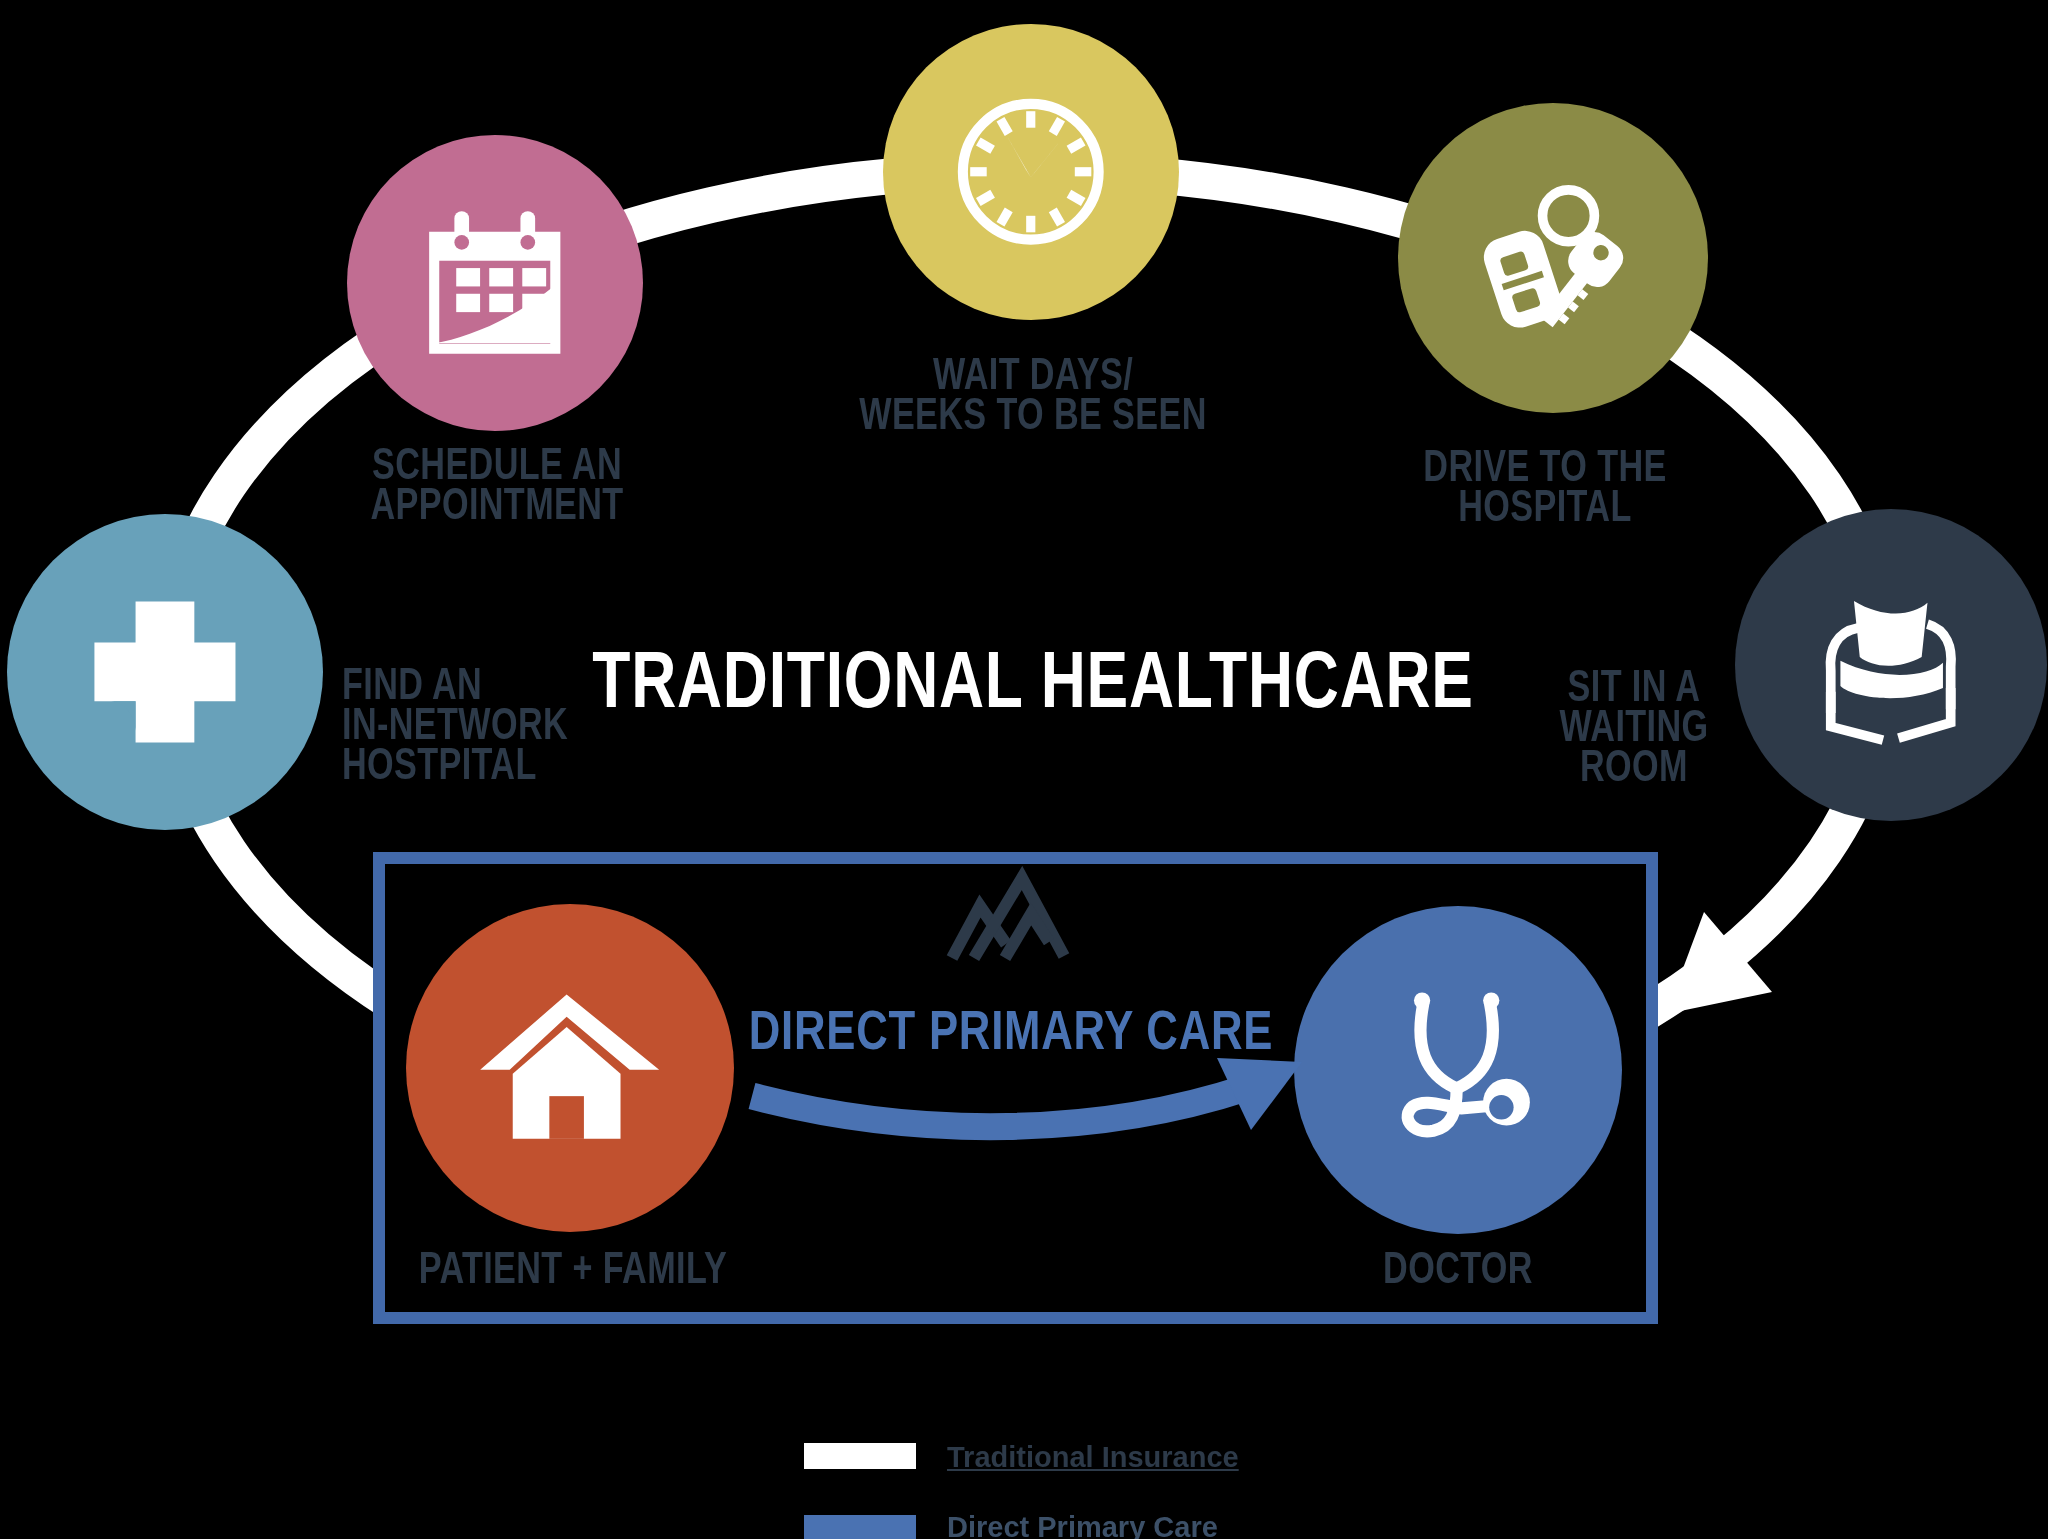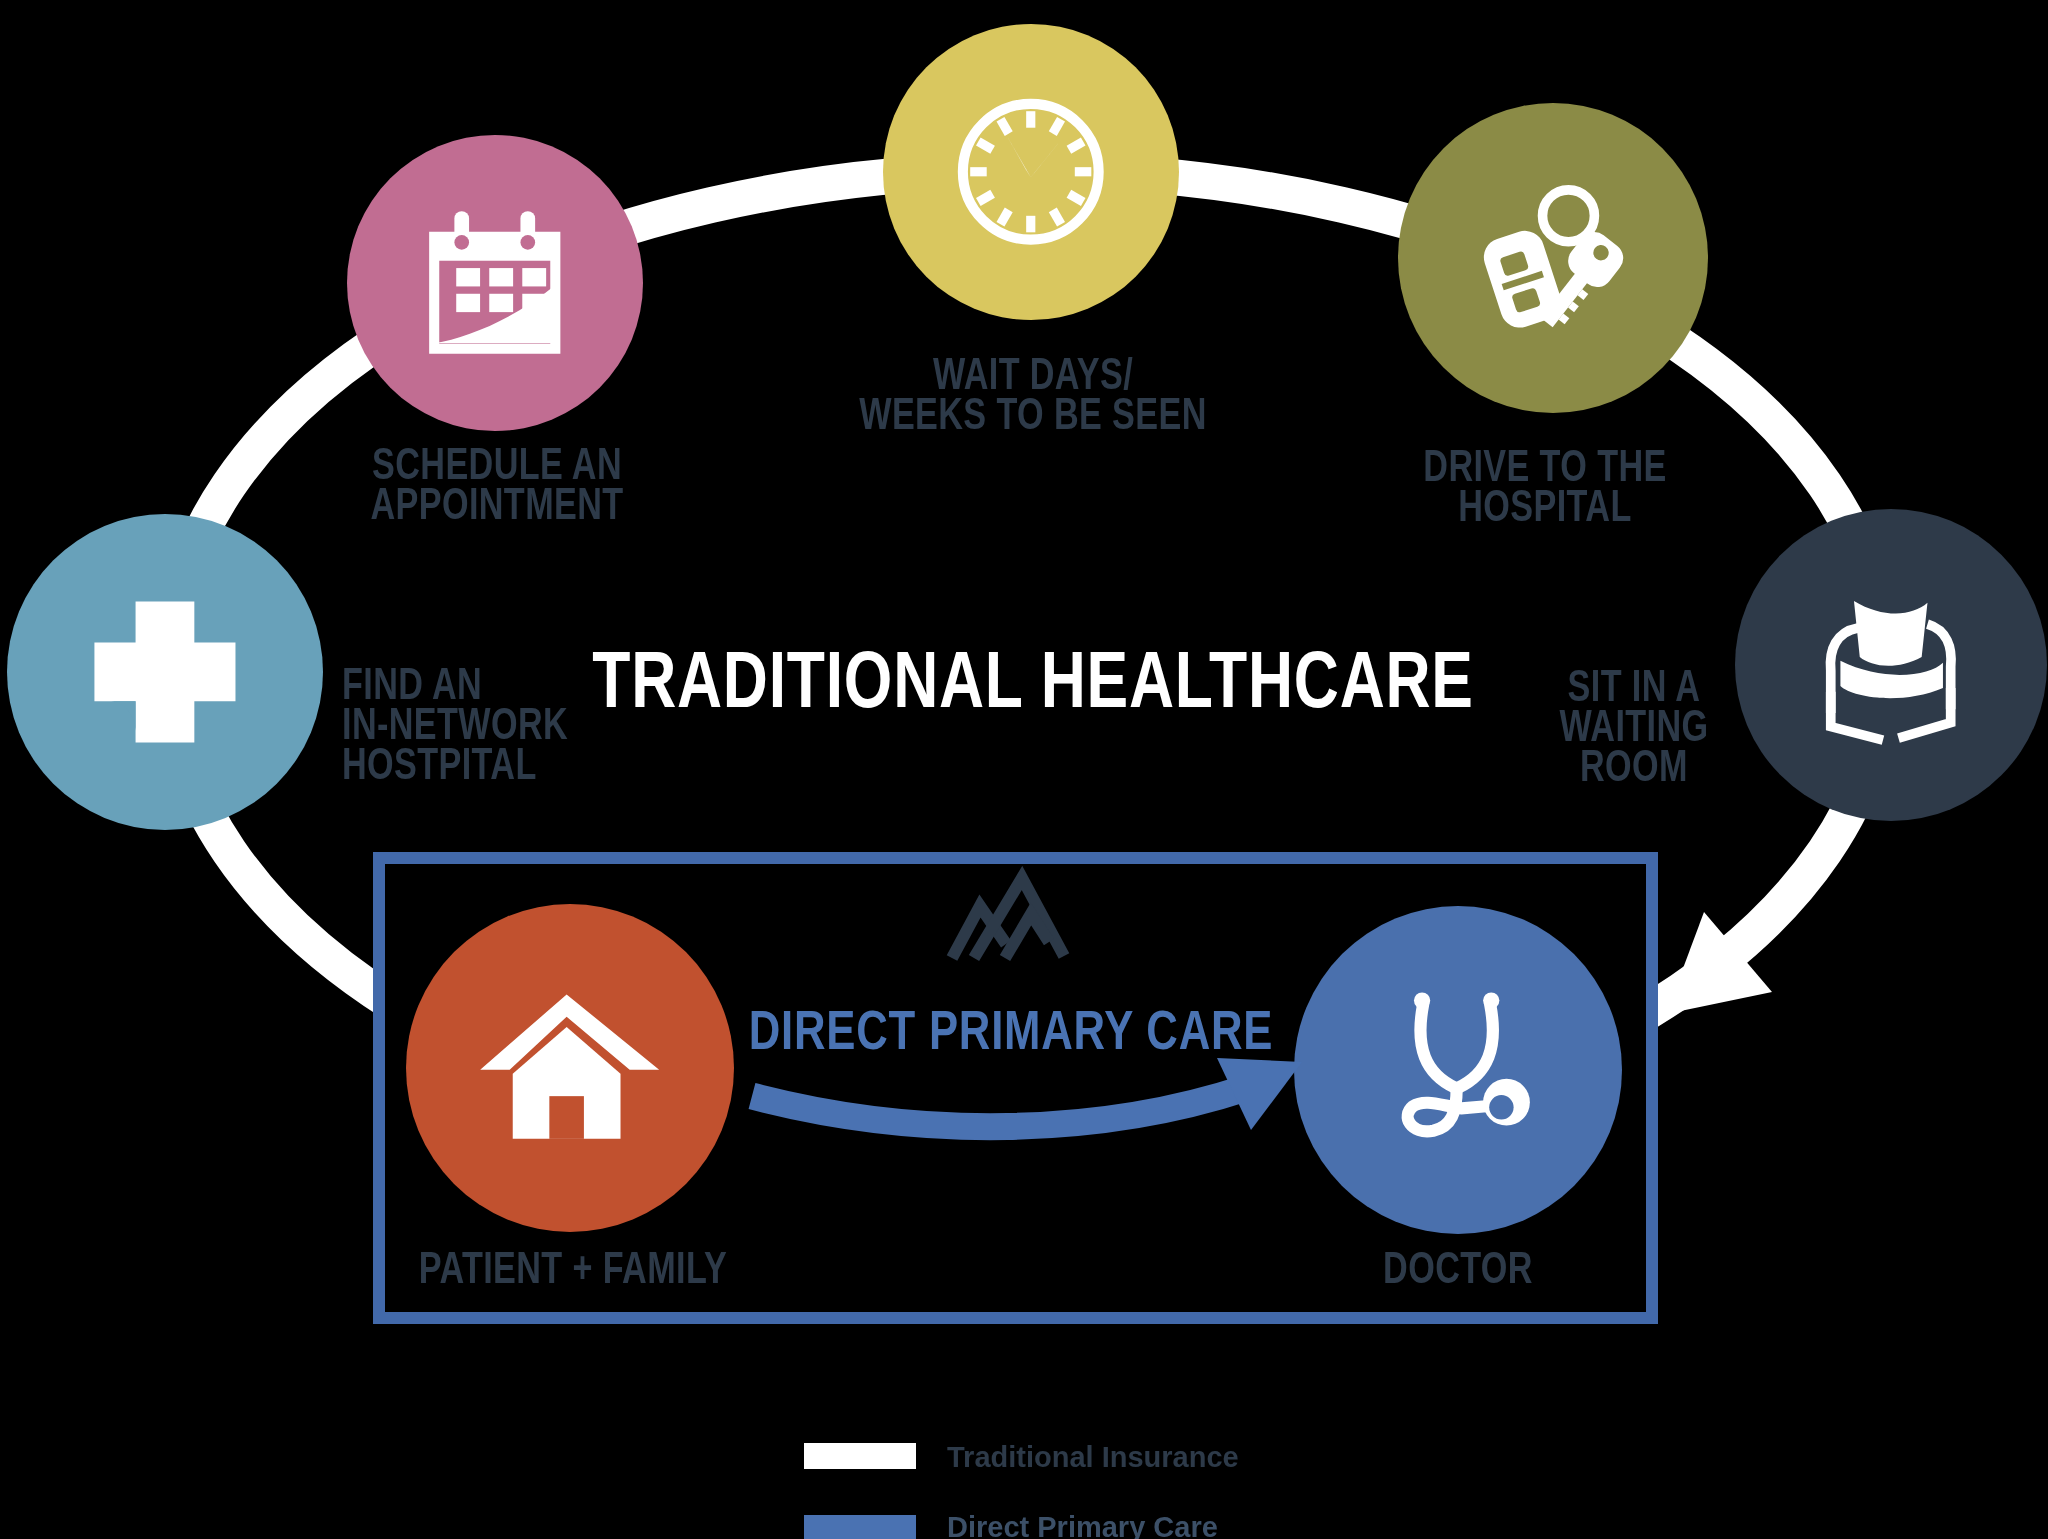--- a/index.html
+++ b/index.html
@@ -175,18 +175,18 @@
 
   <svg class="layer" width="2048" height="1539" viewBox="0 0 2048 1539" style="pointer-events:none;">
     <path d="M752 1096 C 920 1140 1100 1136 1246 1088" fill="none" stroke="#4a72b2" stroke-width="27"></path>
     <polygon points="1302,1062 1251,1130 1217,1058" fill="#4a72b2"></polygon>
   </svg>
 
   <div class="steplabel c-label" style="left:573px;top:1248px;">PATIENT + FAMILY</div>
   <div class="steplabel c-label" style="left:1458px;top:1248px;">DOCTOR</div>
 
   <div class="legend-swatch" style="left: 804px; top: 1443px; width: 112px; height: 26px; background-color: rgb(255, 255, 255);"></div>
-  <div class="legend-label" style="left:947px;top:1440px;color:#2d3a49;">Traditional Insurance</div>
+  <div class="legend-label" style="left:947px;top:1440px;color:#2d3a49;text-decoration:underline;">Traditional Insurance</div>
 
   <div class="legend-swatch" style="left: 804px; top: 1515px; width: 112px; height: 24px; background-color: rgb(74, 114, 178);"></div>
   <div class="legend-label" style="left:947px;top:1510px;color:#3c5068;">Direct Primary Care</div>
 
 </div>
 
 </body></html>

